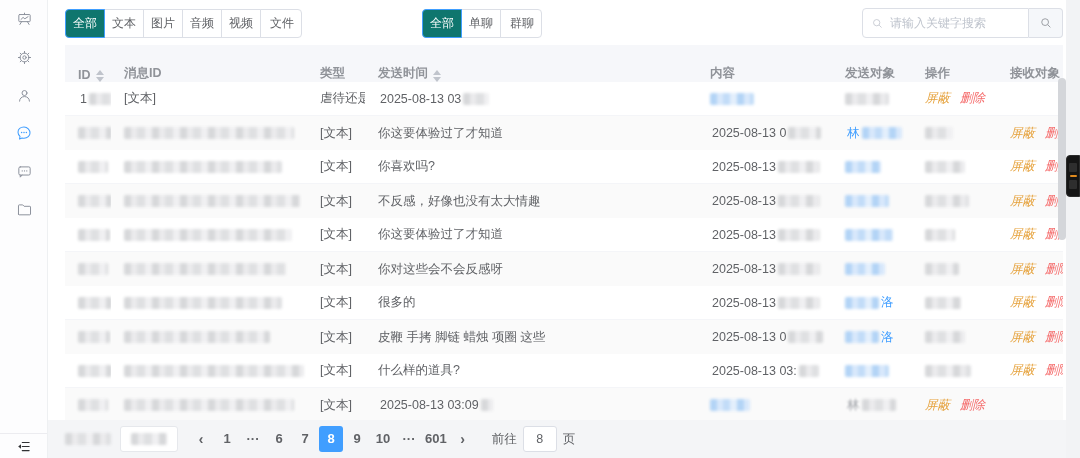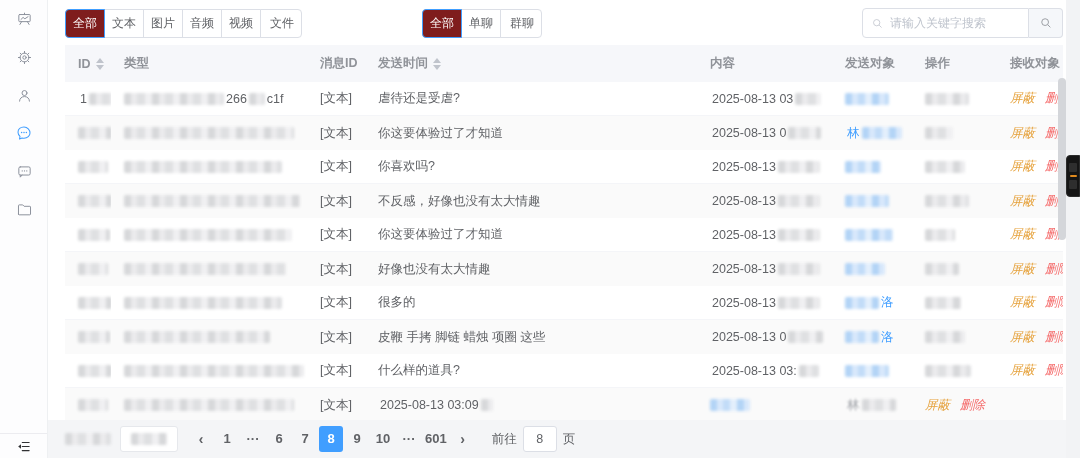--- a/index.html
+++ b/index.html
@@ -19,37 +19,37 @@
 
   
   .main { position:absolute; left:48px; top:0; right:0; bottom:0; background:#fff; }
 
   
   .toolbar { position:absolute; left:17px; top:8px; height:30px; display:flex; align-items:center; }
   .btn-group { display:inline-flex; }
   .btn-group .tab-btn { min-width:38px; padding:0 7px; height:29px; line-height:27px; text-align:center; font-size:12px; color:#606266; background:#fff; border:1px solid #dcdfe6; margin-left:-1px; cursor:pointer; white-space:nowrap; }
   .btn-group .tab-btn:first-child { border-radius:4px 0 0 4px; margin-left:0; }
   .btn-group .tab-btn:last-child { border-radius:0 4px 4px 0;padding-left:9px; }
-  .btn-group .tab-btn.active { background:#7f1d1d; border-color:#409EFF; color:#fff; position:relative; z-index:1; }
+  .btn-group .tab-btn.active { background:#0f766e; border-color:#409EFF; color:#fff; position:relative; z-index:1; }
   .group-chat { margin-left:120px; }
 
   
   .search-wrap { position:absolute; right:17px; top:8px; height:30px; display:flex; }
   .search-input { width:167px; height:30px; border:1px solid #dcdfe6; border-radius:4px 0 0 4px; background:#fff; display:flex; align-items:center; padding:0 8px; }
   .search-input svg { stroke:#c0c4cc; fill:none; stroke-width:1.5; margin-right:6px; flex:none; }
   .search-input input { border:none; outline:none; font-size:12px; color:#606266; width:100%; background:transparent; font-family:inherit; }
   .search-input input::placeholder { color:#bfc4cd; }
   .search-btn { width:34px; height:30px; background:#f5f7fa; border:1px solid #dcdfe6; border-left:none; border-radius:0 4px 4px 0; display:flex; align-items:center; justify-content:center; cursor:pointer; }
   .search-btn svg { stroke:#909399; fill:none; stroke-width:1.5; }
 
   
   .table { position:absolute; left:17px; top:45px; width:998px; }
   .t-row, .t-head { display:grid; grid-template-columns:46px 196px 58px 332px 135px 80px 85px 66px; }
   .t-head { height:37px; background:#f6f7fa; }
-  .t-head .hcell { display:flex; align-items:center; padding-left:13px; font-size:12.5px; font-weight:bold; color:#909399; white-space:nowrap; overflow:hidden; }
+  .t-head .hcell { display:flex; align-items:flex-end; padding-left:13px; font-size:12.5px; font-weight:bold; color:#909399; white-space:nowrap; overflow:hidden; }
   .carets { display:inline-flex; flex-direction:column; margin-left:5px; }
   .carets i { display:block; width:0; height:0; border-left:4px solid transparent; border-right:4px solid transparent; }
   .caret-up { border-bottom:5px solid #c0c4cc; margin-bottom:2px; }
   .caret-down { border-top:5px solid #c0c4cc; }
   .t-row { height:34px; border-bottom:1px solid #f4f5f8; }
   .t-row:nth-child(even) { background:#fafafa; border-bottom:none; }
   .t-row .cell { display:flex; align-items:center; padding-left:13px; font-size:12.5px; color:#606266; white-space:nowrap; overflow:hidden; }
   .cell .frag { margin:0 2px; }
   .action-link { cursor:pointer; font-size:12.5px; margin-right:10px;font-style:italic; }
 
@@ -171,24 +171,24 @@
     <div class="table">
       <div class="t-head" id="t-head">
           <div class="hcell">
             <span>ID</span>
             <span class="carets">
               <i class="caret-up"></i>
               <i class="caret-down"></i>
             </span>
           </div>
           <div class="hcell">
+            <span>消息ID</span>
+          </div>
+          <div class="hcell">
             <span>类型</span>
-          </div>
-          <div class="hcell">
-            <span>消息ID</span>
           </div>
           <div class="hcell">
             <span>发送时间</span>
             <span class="carets">
               <i class="caret-up"></i>
               <i class="caret-down"></i>
             </span>
           </div>
           <div class="hcell">
             <span>内容</span>
@@ -203,26 +203,20 @@
             <span>接收对象</span>
           </div>
         </div>
       <div id="t-body">
           <div class="t-row">
             <div class="cell">
               <span class="frag">1</span>
               <span class="mosaic" style="width: 30px;"></span>
             </div>
             <div class="cell">
-              <span class="mosaic" style="width: 100px;"></span>
-              <span class="frag">266</span>
-              <span class="mosaic" style="width: 16px;"></span>
-              <span class="frag">c1f</span>
-            </div>
-            <div class="cell">
               <span>[文本]</span>
             </div>
             <div class="cell">
               <span>虐待还是受虐?</span>
             </div>
             <div class="cell">
               <span class="frag">2025-08-13 03</span>
               <span class="mosaic" style="width: 26px;"></span>
             </div>
             <div class="cell">
@@ -353,21 +347,21 @@
             <div class="cell">
               <span class="mosaic" style="width: 30px;"></span>
             </div>
             <div class="cell">
               <span class="mosaic" style="width: 162px;"></span>
             </div>
             <div class="cell">
               <span>[文本]</span>
             </div>
             <div class="cell">
-              <span>好像也没有太大情趣</span>
+              <span>你对这些会不会反感呀</span>
             </div>
             <div class="cell">
               <span class="frag">2025-08-13</span>
               <span class="mosaic" style="width: 42px;"></span>
             </div>
             <div class="cell">
               <span class="mosaic blue" style="width: 40px;"></span>
             </div>
             <div class="cell">
               <span class="mosaic" style="width: 34px;"></span>

